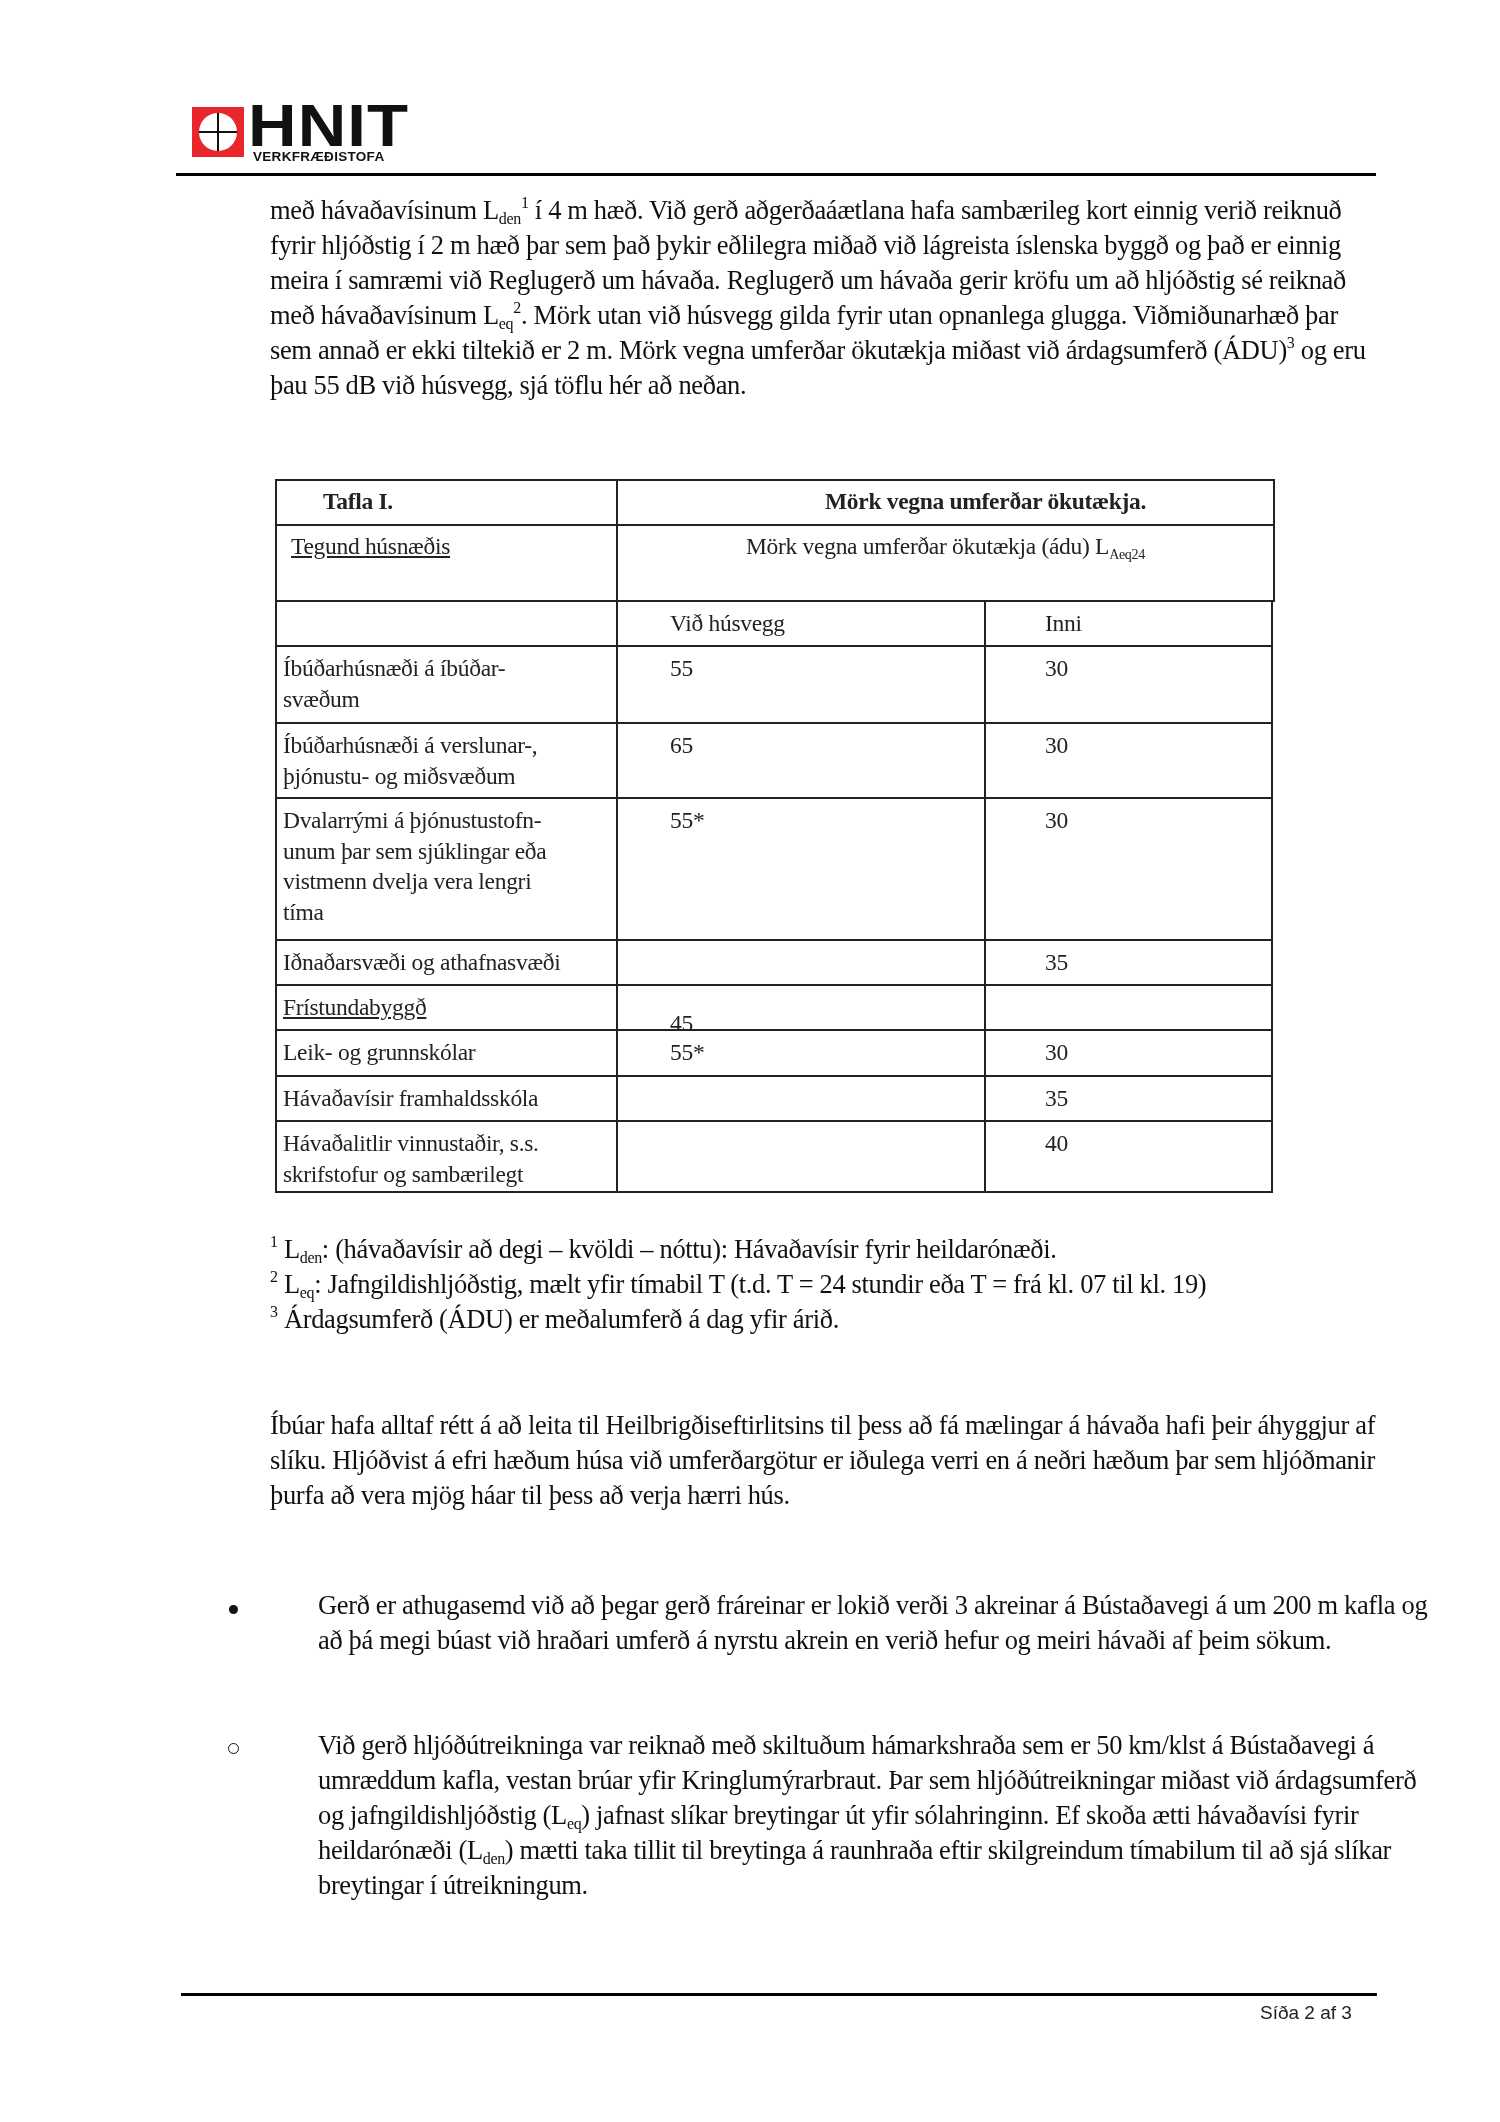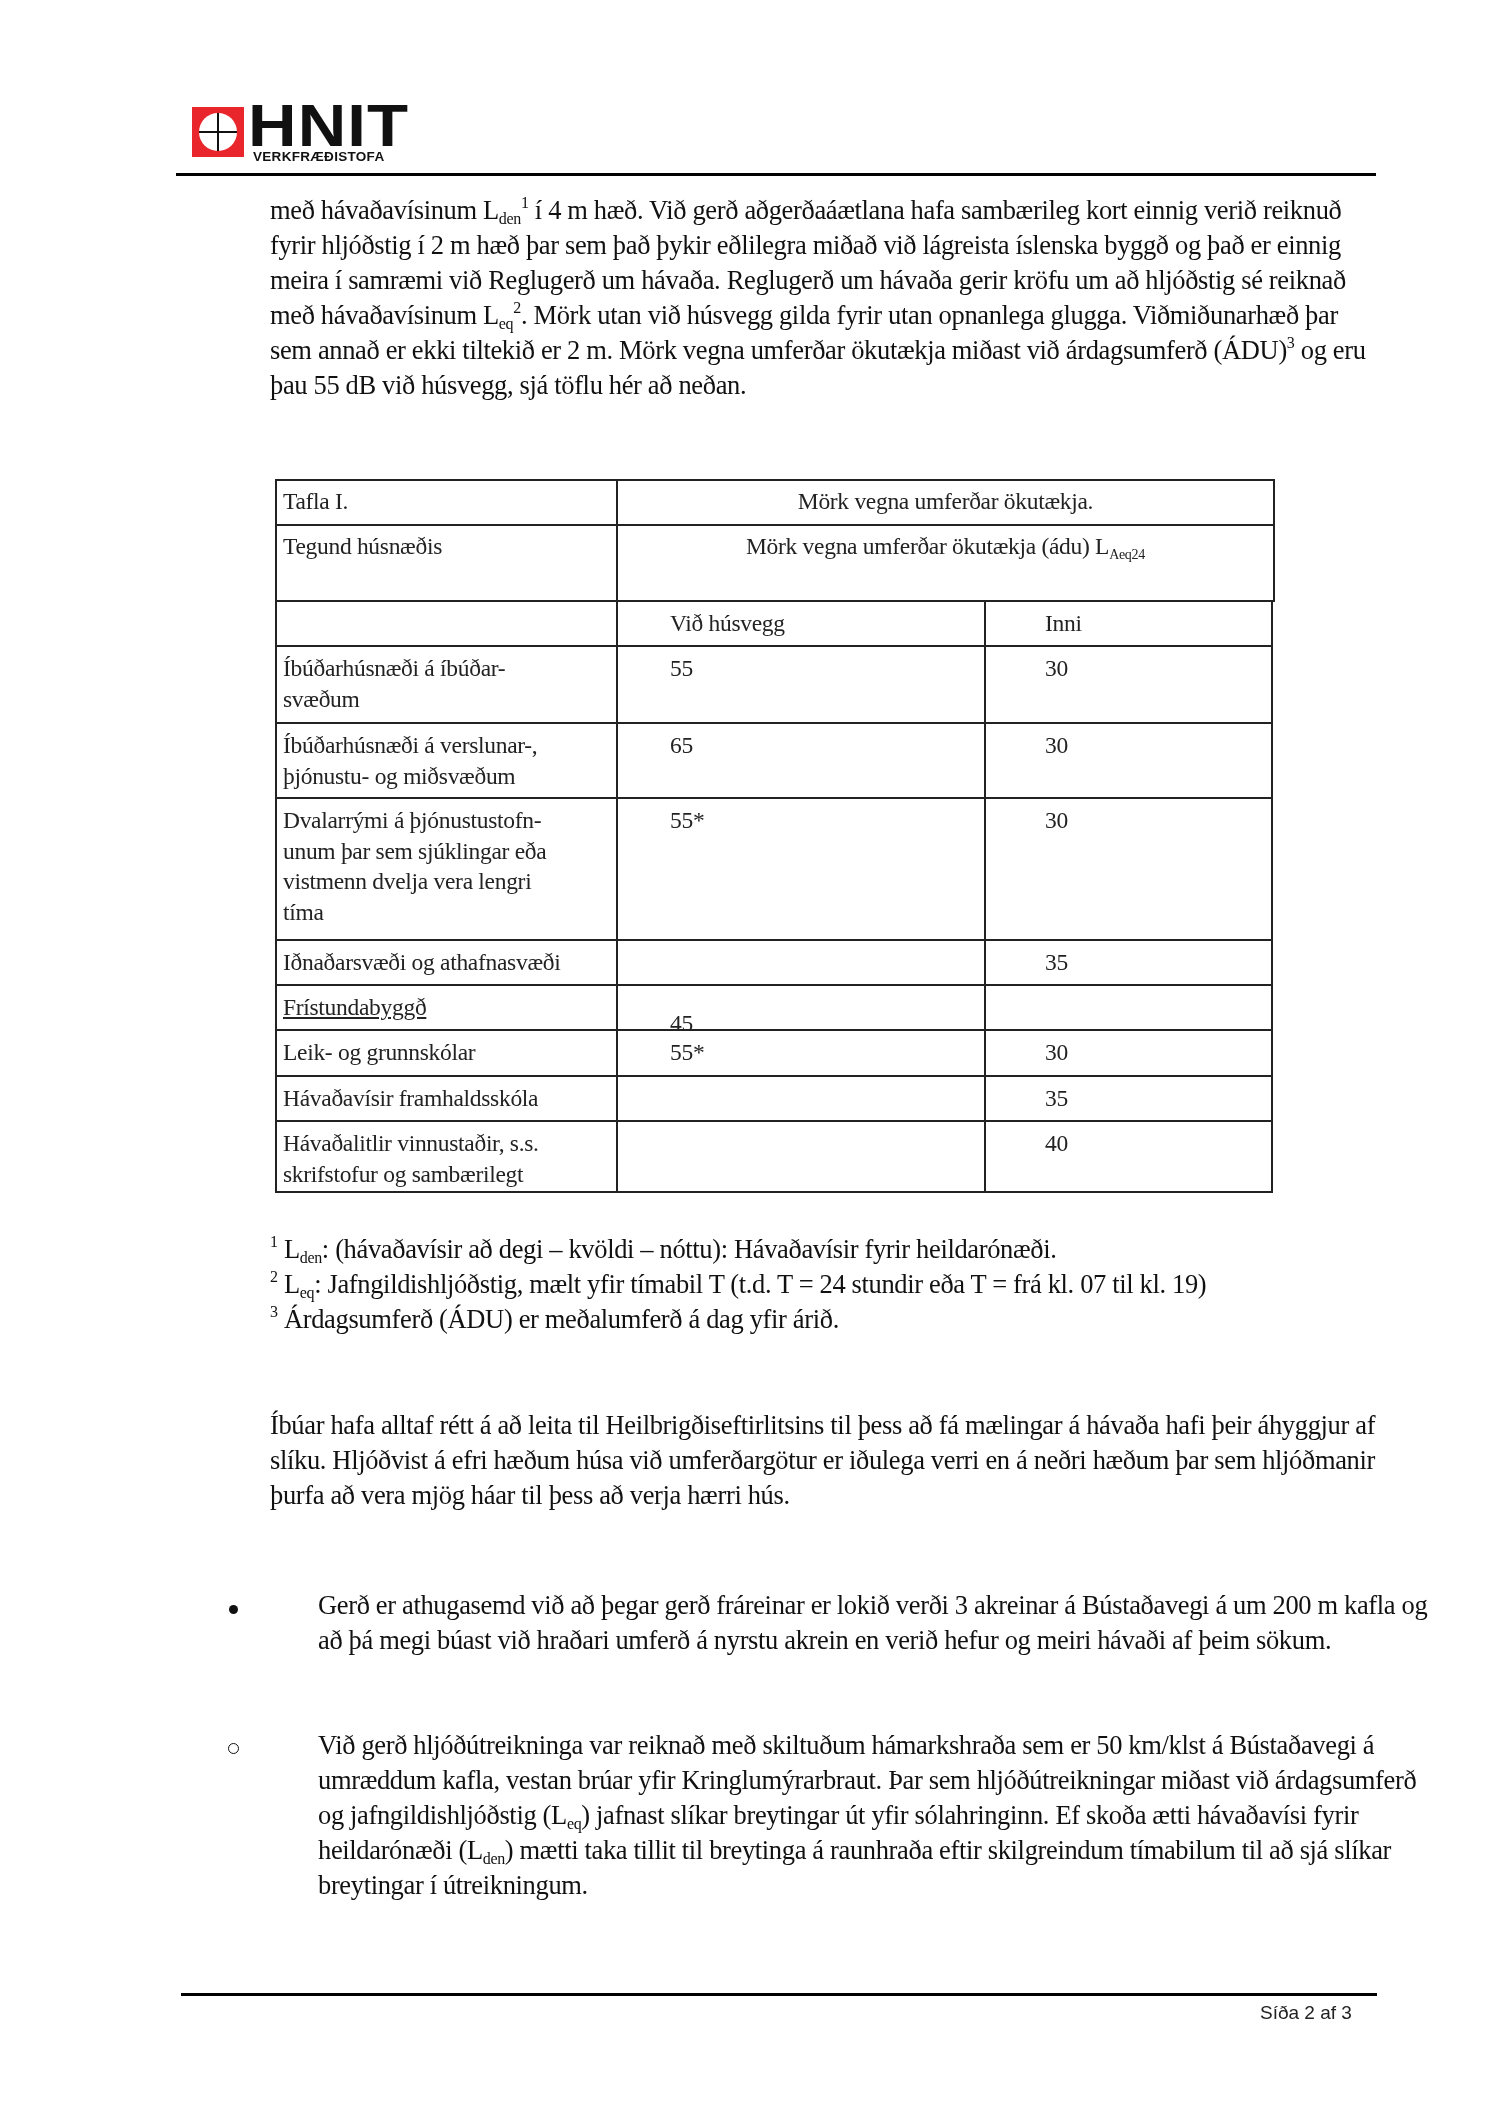--- a/index.html
+++ b/index.html
@@ -36,21 +36,21 @@
   .b1 { top: 1588px; }
   .b2 { top: 1728px; }
   .dot { display:inline-block; width: 9px; height: 9px; border-radius: 50%; background: #111; margin-top: 13px; margin-left: 4px; }
   .ring { display:inline-block; width: 9px; height: 9px; border-radius: 50%; border: 1.5px solid #111; margin-top: 13px; margin-left: 3px; }
 
   
   .tbl { left: 275px; top: 479px; width: 1000px; height: 714px; }
   .tbl .line-h { position: absolute; height: 2px; background: #222; }
   .tbl .line-v { position: absolute; width: 2px; background: #222; }
   .cell { position: absolute; font-size: 23.5px; line-height: 30.5px; letter-spacing: -0.3px; color: #222; }
-  .cell.bold { font-weight: 400; }
+  .cell.bold { font-weight: 700; margin-left: 40px; }
   .cell sub { font-size: 14px; vertical-align: -5px; line-height: 0; }
 </style>
 </head>
 <body>
 
 <div class="abs logo-box">
   <div class="logo-circle"></div>
   <div class="logo-cross-v"></div>
   <div class="logo-cross-h"></div>
 </div>
@@ -78,21 +78,21 @@
   <div class="line-h" style="left:0;top:712px;width:998px;"></div>
 
   <div class="line-v" style="left:0;top:0;height:714px;"></div>
   <div class="line-v" style="left:341px;top:0;height:714px;"></div>
   <div class="line-v" style="left:709px;top:121px;height:593px;"></div>
   <div class="line-v" style="left:998px;top:0;height:123px;"></div>
   <div class="line-v" style="left:996px;top:121px;height:593px;"></div>
 
   <div class="cell bold" style="left:8px;top:7px;">Tafla I.</div>
   <div class="cell bold" style="left:343px;top:7px;width:655px;text-align:center;">Mörk vegna umferðar ökutækja.</div>
-  <div class="cell" style="left:8px;top:52px;">Tegund húsnæðis</div>
+  <div class="cell" style="left:16px;top:52px;text-decoration:underline;">Tegund húsnæðis</div>
   <div class="cell" style="left:343px;top:52px;width:655px;text-align:center;">
     <span>Mörk vegna umferðar ökutækja (ádu) L</span><sub>Aeq24</sub>
   </div>
   <div class="cell" style="left:395px;top:129px;">Við húsvegg</div>
   <div class="cell" style="left:770px;top:129px;">Inni</div>
 
   <div id="table-rows">
       <div class="cell" style="left: 8px; top: 174px; width: 330px; white-space: pre-line;">Íbúðarhúsnæði á íbúðar-
 svæðum</div>
       <div class="cell" style="left: 395px; top: 174px;">55</div>

